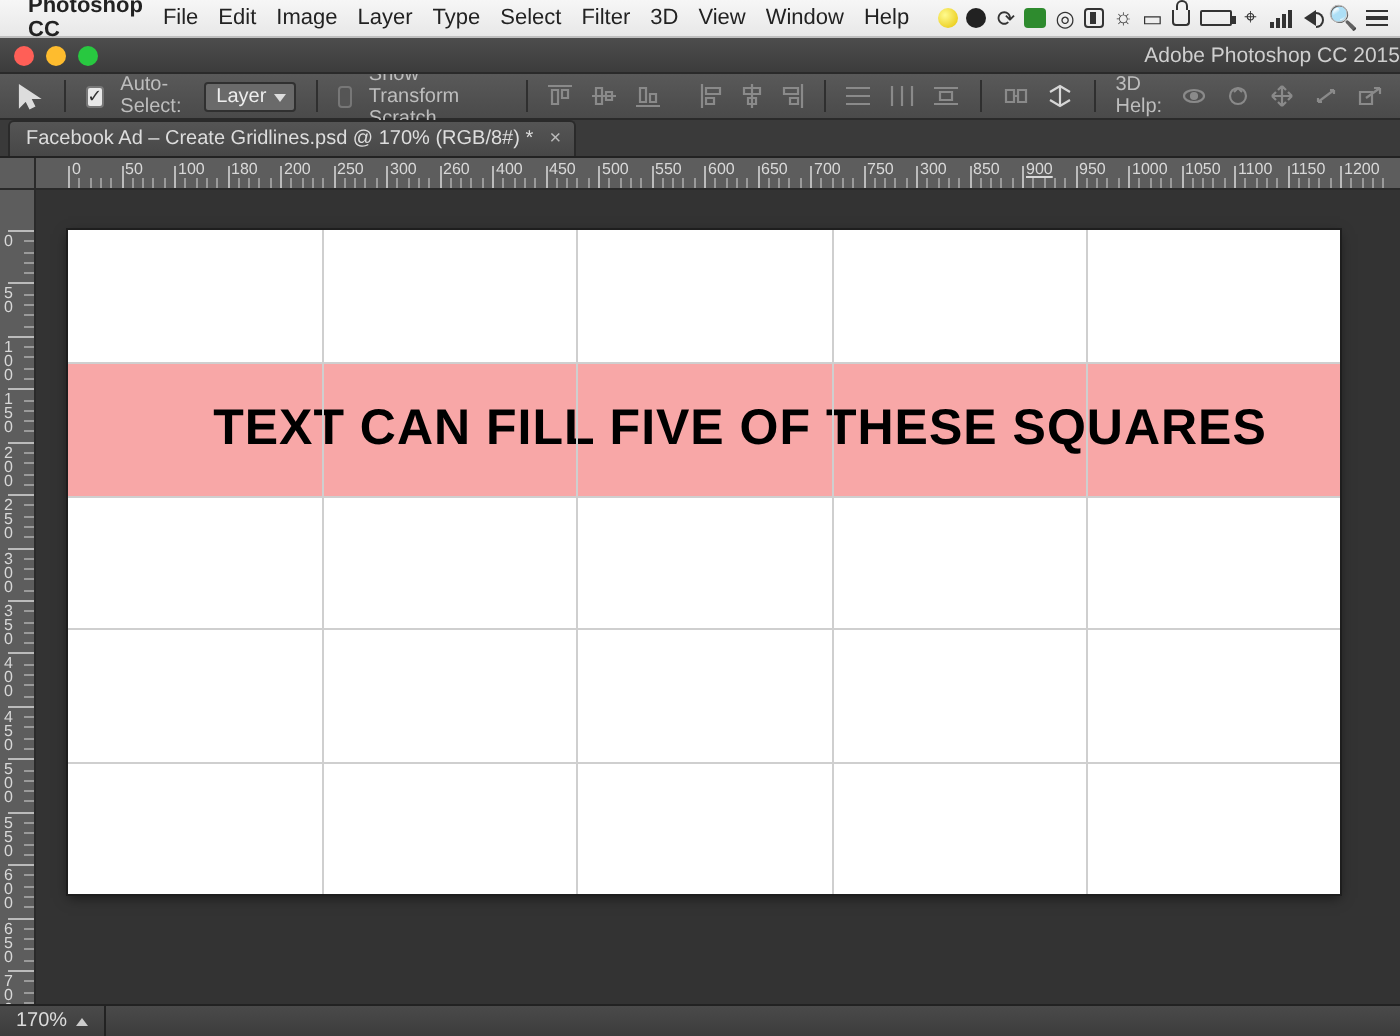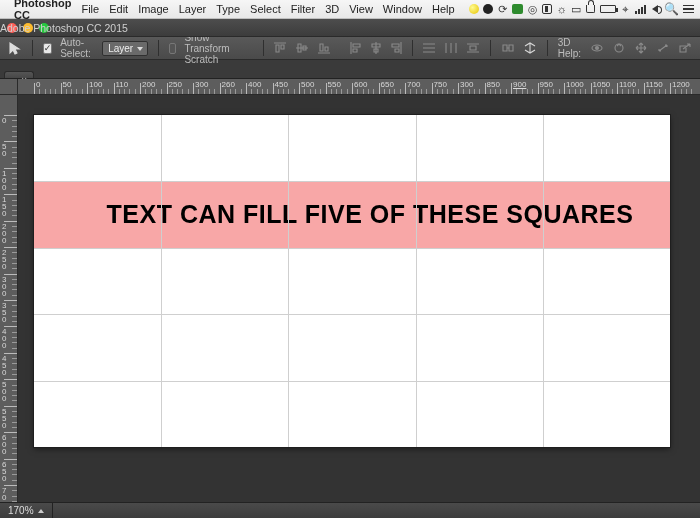--- a/index.html
+++ b/index.html
@@ -28,21 +28,21 @@
   .ico-spk::after{content:"";position:absolute;left:6px;top:-3px;width:3px;height:6px;border:1px solid #333;border-left:none;border-radius:0 6px 6px 0;}
   .ico-q { font-size:12px; }
   .ico-menu { display:inline-flex; flex-direction:column; gap:2px; }
   .ico-menu i { width:11px; height:1.5px; background:#333; display:block; }
 
   
   .app-title { height: 18px; background: linear-gradient(#4d4d4d,#3c3c3c); display:flex; align-items:center; color:#ddd; font-size:10.5px; position:relative; border-bottom:1px solid #2a2a2a;}
   .traffic { display:flex; gap:6px; margin-left:7px;}
   .tl { width:10px; height:10px; border-radius:50%; }
   .tl.red{background:#ff5f57}.tl.yel{background:#febc2e}.tl.grn{background:#28c840}
-  .app-title .title-text{position:absolute; left:0; right:12px; text-align:left; color:#cfcfcf;}
+  .app-title .title-text{position:absolute; left:0; right:0; text-align:right; color:#cfcfcf;}
 
   
   .options-bar { height: 23px; background: linear-gradient(#595959,#4a4a4a); display:flex; align-items:center; padding:0 8px; gap:8px; color:#ddd; font-size:10px; border-bottom:1px solid #2a2a2a;}
   .options-bar .chk { width:11px; height:11px; background:#e8e8e8; border:1px solid #777; border-radius:2px; display:inline-flex; align-items:center; justify-content:center; font-size:9px; color:#333;}
   .options-bar .dd { background:#6a6a6a; border:1px solid #303030; border-radius:2px; padding:1px 14px 1px 5px; position:relative; color:#eee;}
   .options-bar .dd::after { content:""; position:absolute; right:4px; top:5px; border-left:3px solid transparent; border-right:3px solid transparent; border-top:4px solid #ddd;}
   .options-bar .sep { width:1px; height:16px; background:#2f2f2f; margin:0 2px;}
   .ibtn { width:18px; height:16px; display:inline-flex; align-items:center; justify-content:center; border-radius:2px;}
   .ibtn svg { stroke:#d6d6d6; fill:none; stroke-width:1.1; }
   .ibtn.dim svg { stroke:#8a8a8a; }
@@ -261,20 +261,21 @@
     </span>
   <span class="ibtn dim">
       <svg width="14" height="12">
         <path d="M2 10 H8 V4 H2Z M5 7 L12 2 M12 2 H9 M12 2 V5"></path>
       </svg>
     </span>
 </div>
 
 <div class="doc-tabs">
   <div class="doc-tab">
+    <span>Facebook Ad – Create Gridlines.psd @ 170% (RGB/8#) *</span>
     <span class="close">×</span>
   </div>
 </div>
 
 <div class="work">
   <div class="ruler-corner"></div>
   <div class="ruler-h" id="ruler-h">
       <div class="tick-major-h" style="left: 16px; top: 4px; width: 1px; height: 12px;"></div>
       <div class="rlabel" style="left: 18px; top: 1px;">0</div>
       <div class="tick-minor-h" style="left: 21.3px;"></div>
@@ -287,21 +288,21 @@
       <div class="tick-minor-h" style="left: 53.1px;"></div>
       <div class="tick-minor-h" style="left: 58.4px;"></div>
       <div class="tick-minor-h" style="left: 63.7px;"></div>
       <div class="tick-major-h" style="left: 69px; top: 4px; width: 1px; height: 12px;"></div>
       <div class="rlabel" style="left: 71px; top: 1px;">100</div>
       <div class="tick-minor-h" style="left: 74.3px;"></div>
       <div class="tick-minor-h" style="left: 79.6px;"></div>
       <div class="tick-minor-h" style="left: 84.9px;"></div>
       <div class="tick-minor-h" style="left: 90.2px;"></div>
       <div class="tick-major-h" style="left: 95.5px; top: 4px; width: 1px; height: 12px;"></div>
-      <div class="rlabel" style="left: 97.5px; top: 1px;">110</div>
+      <div class="rlabel" style="left: 97.5px; top: 1px;">180</div>
       <div class="tick-minor-h" style="left: 100.8px;"></div>
       <div class="tick-minor-h" style="left: 106.1px;"></div>
       <div class="tick-minor-h" style="left: 111.4px;"></div>
       <div class="tick-minor-h" style="left: 116.7px;"></div>
       <div class="tick-major-h" style="left: 122px; top: 4px; width: 1px; height: 12px;"></div>
       <div class="rlabel" style="left: 124px; top: 1px;">200</div>
       <div class="tick-minor-h" style="left: 127.3px;"></div>
       <div class="tick-minor-h" style="left: 132.6px;"></div>
       <div class="tick-minor-h" style="left: 137.9px;"></div>
       <div class="tick-minor-h" style="left: 143.2px;"></div>

